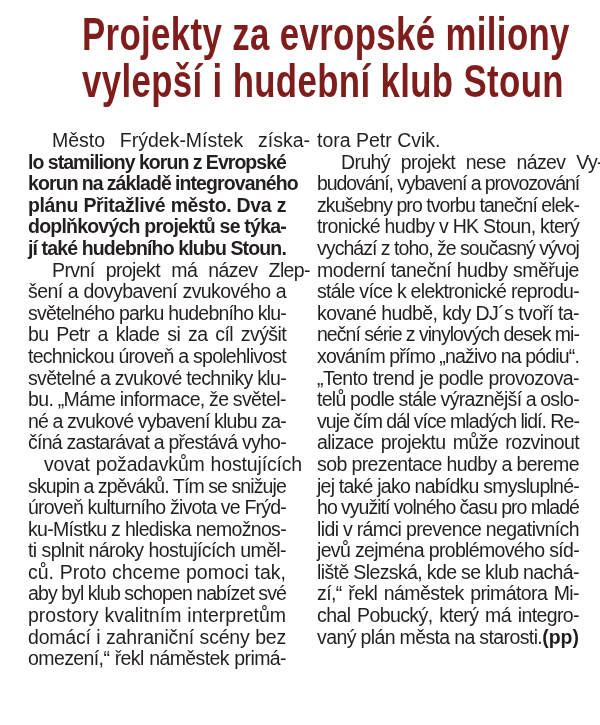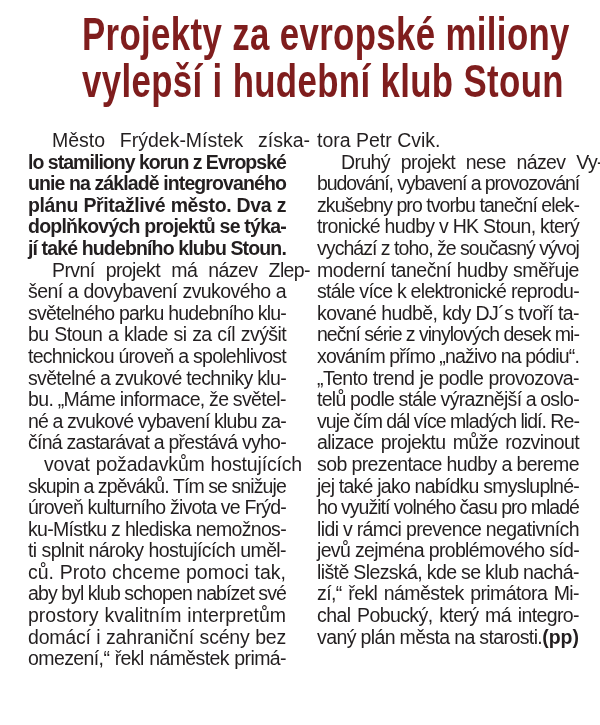--- a/index.html
+++ b/index.html
@@ -75,30 +75,30 @@
 
 <h1 class="headline">
   <span class="line">Projekty za evropské miliony</span>
   <span class="line">vylepší i hudební klub Stoun</span>
 </h1>
 
 <div class="column col-left">
   <div class="lead">
     <span class="fit indent">Město Frýdek-Místek získa-</span>
     <span class="fit cond" style="font-weight: bold; letter-spacing: -0.955729px;">lo stamiliony korun z Evropské</span>
-    <span class="fit cond" style="font-weight: bold; letter-spacing: -0.891918px;">unie na základě integrovaného</span>
+    <span class="fit cond" style="font-weight: bold; letter-spacing: -0.891918px;">korun na základě integrovaného</span>
     <span class="fit" style="font-weight: bold; letter-spacing: -0.383513px;">plánu Přitažlivé město. Dva z</span>
     <span class="fit cond" style="font-weight: bold; letter-spacing: -0.779849px;">doplňkových projektů se týka-</span>
     <span class="fit cond" style="font-weight: bold; letter-spacing: -0.844271px;">jí také hudebního klubu Stoun.</span>
   </div>
   <div>
     <span class="fit indent cond">První projekt má název Zlep-</span>
     <span class="fit cond">šení a dovybavení zvukového a</span>
     <span class="fit cond" style="letter-spacing: -0.806754px;">světelného parku hudebního klu-</span>
-    <span class="fit cond">bu Stoun a klade si za cíl zvýšit</span>
+    <span class="fit cond">bu Petr a klade si za cíl zvýšit</span>
     <span class="fit cond" style="letter-spacing: -0.748145px;">technickou úroveň a spolehlivost</span>
     <span class="fit cond" style="letter-spacing: -0.663672px;">světelné a zvukové techniky klu-</span>
     <span class="fit cond">bu. „Máme informace, že světel-</span>
     <span class="fit cond" style="letter-spacing: -0.772984px;">né a zvukové vybavení klubu za-</span>
     <span class="fit cond" style="letter-spacing: -0.731543px;">číná zastarávat a přestává vyho-</span>
     <span class="fit" style="letter-spacing: -0.165513px; margin-left: 16px;">vovat požadavkům hostujících</span>
     <span class="fit cond" style="letter-spacing: -0.874121px;">skupin a zpěváků. Tím se snižuje</span>
     <span class="fit cond" style="letter-spacing: -0.77642px;">úroveň kulturního života ve Frýd-</span>
     <span class="fit cond" style="letter-spacing: -0.684375px;">ku-Místku z hlediska nemožnos-</span>
     <span class="fit cond">ti splnit nároky hostujících uměl-</span>

